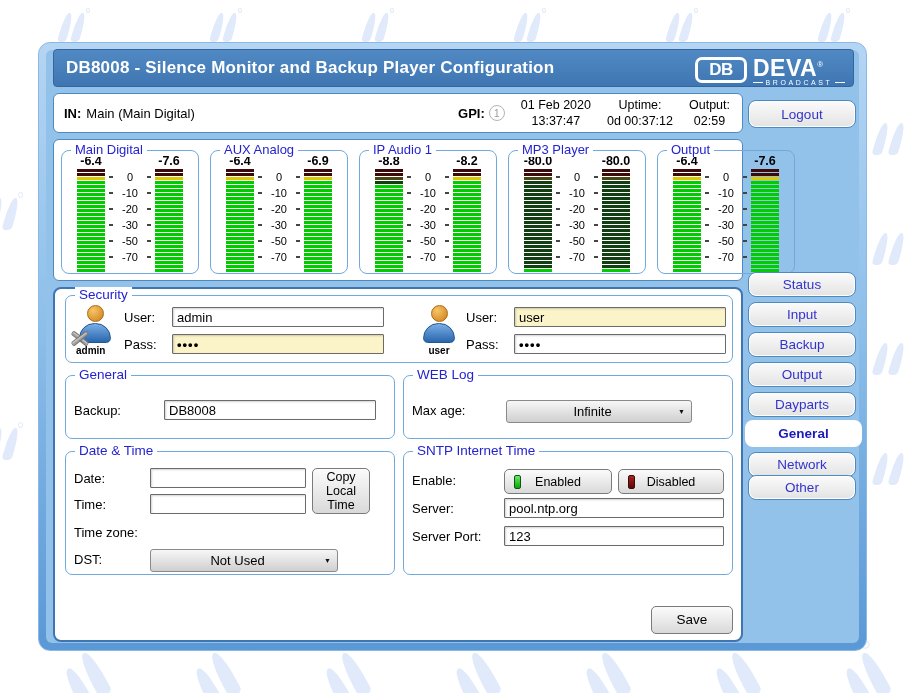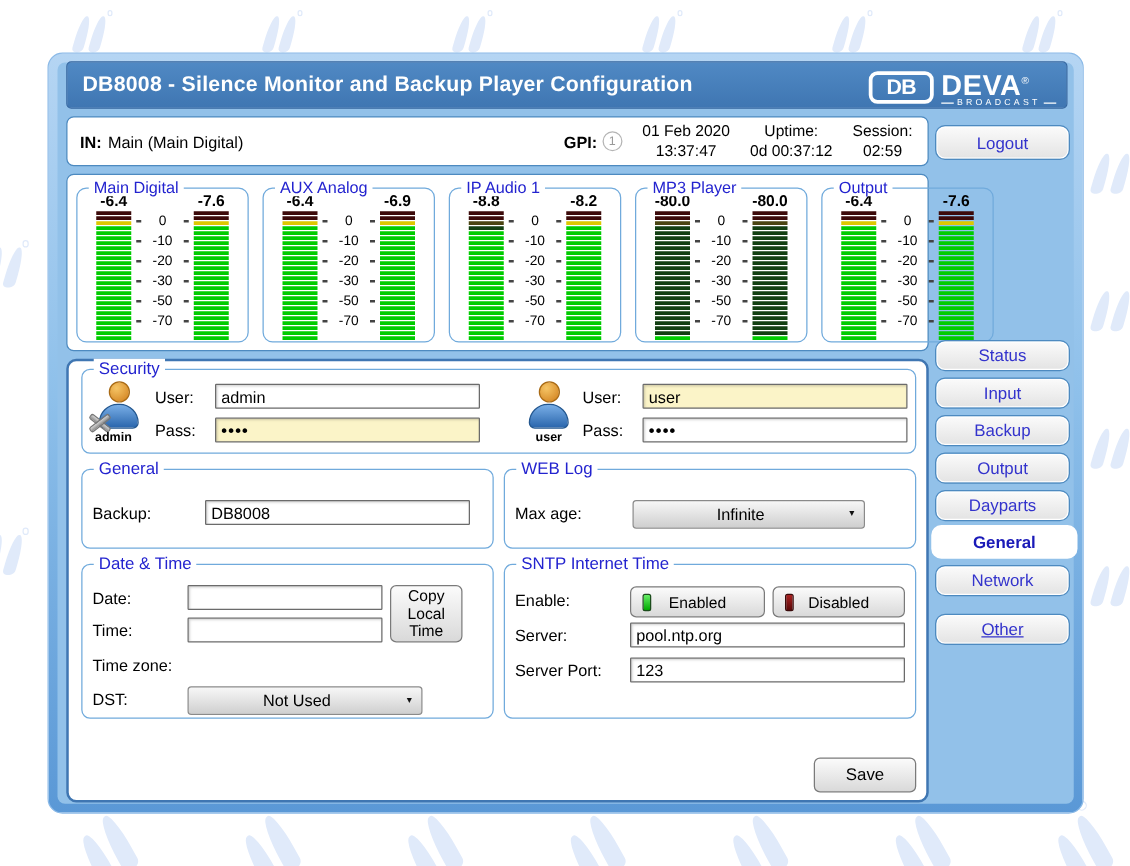--- a/index.html
+++ b/index.html
@@ -254,21 +254,21 @@
       </span>
       <span class="sb-col">
         <span>01 Feb 2020</span><br>
         <span>13:37:47</span>
       </span>
       <span class="sb-col">
         <span>Uptime:</span><br>
         <span>0d 00:37:12</span>
       </span>
       <span class="sb-col">
-        <span>Session:</span><br>
+        <span>Output:</span><br>
         <span>02:59</span>
       </span>
     </div>
 
     <div class="nav-btn" id="logout-btn">Logout</div>
 
     <div id="meters-panel">
       <div id="meter-groups">
           <div class="meter-fs">
             <span class="fs-legend">Main Digital</span>
@@ -764,21 +764,21 @@
     </div>
 
     <div id="nav">
         <div class="nav-btn" style="top: 229px;">Status</div>
         <div class="nav-btn" style="top: 259px;">Input</div>
         <div class="nav-btn" style="top: 289px;">Backup</div>
         <div class="nav-btn" style="top: 319px;">Output</div>
         <div class="nav-btn" style="top: 349px;">Dayparts</div>
         <div class="nav-btn active" style="top: 377px;">General</div>
         <div class="nav-btn" style="top: 409px;">Network</div>
-        <div class="nav-btn" style="top: 448px; text-decoration: underline;">Other</div>
+        <div class="nav-btn" style="top: 432px;">Other</div>
       </div>
 
     <div id="main-panel">
 
       <div class="fs" style="left:10px;top:6px;width:668px;height:68px;">
         <span class="fs-legend">Security</span>
         <div class="person" style="left:8px;top:9px;">
           <div class="p-head"></div>
           <div class="p-body"></div>
           <div class="p-tools">

